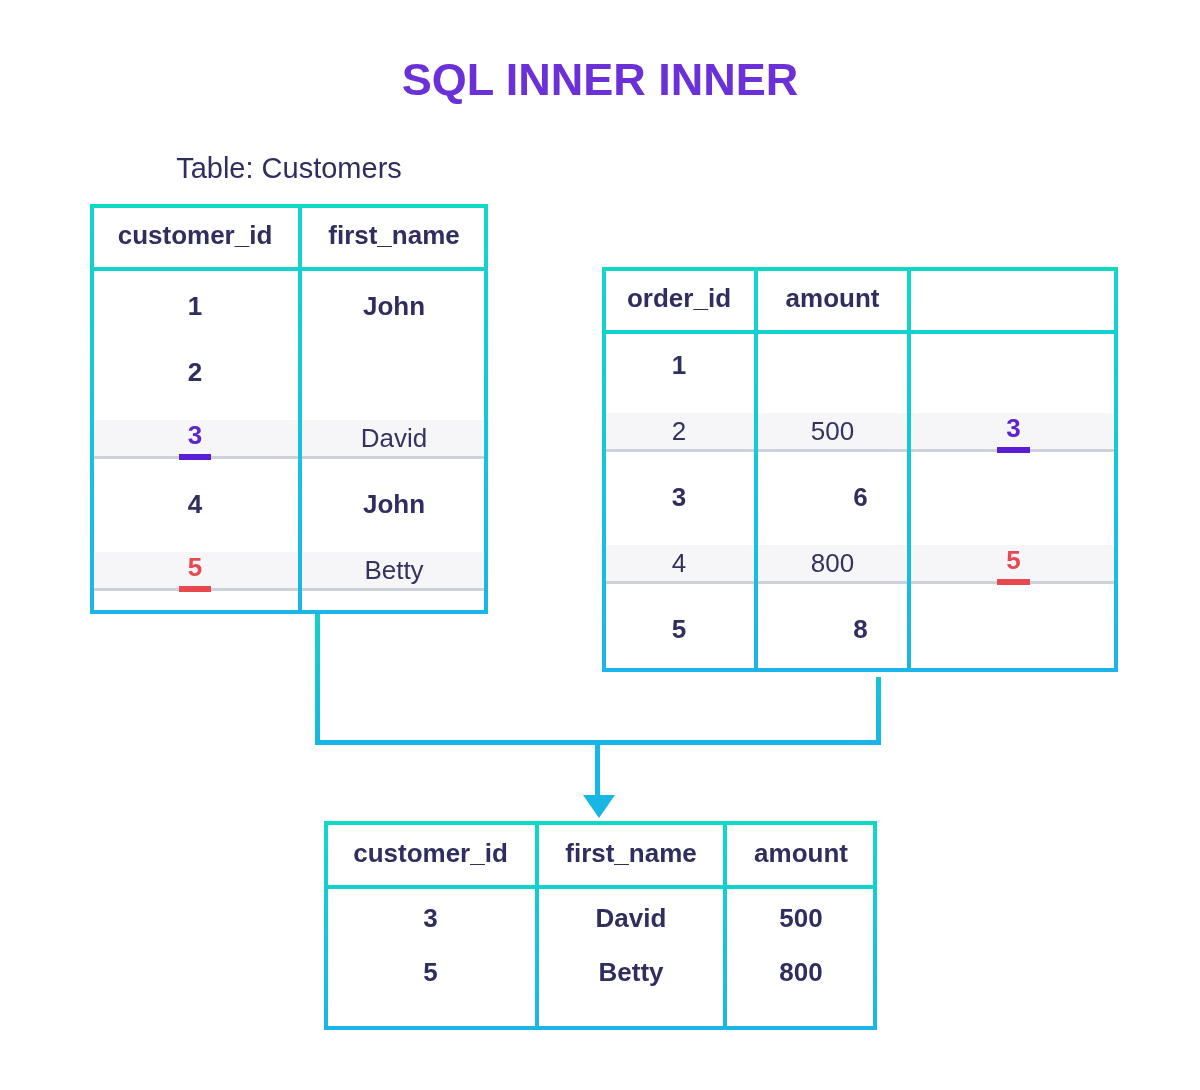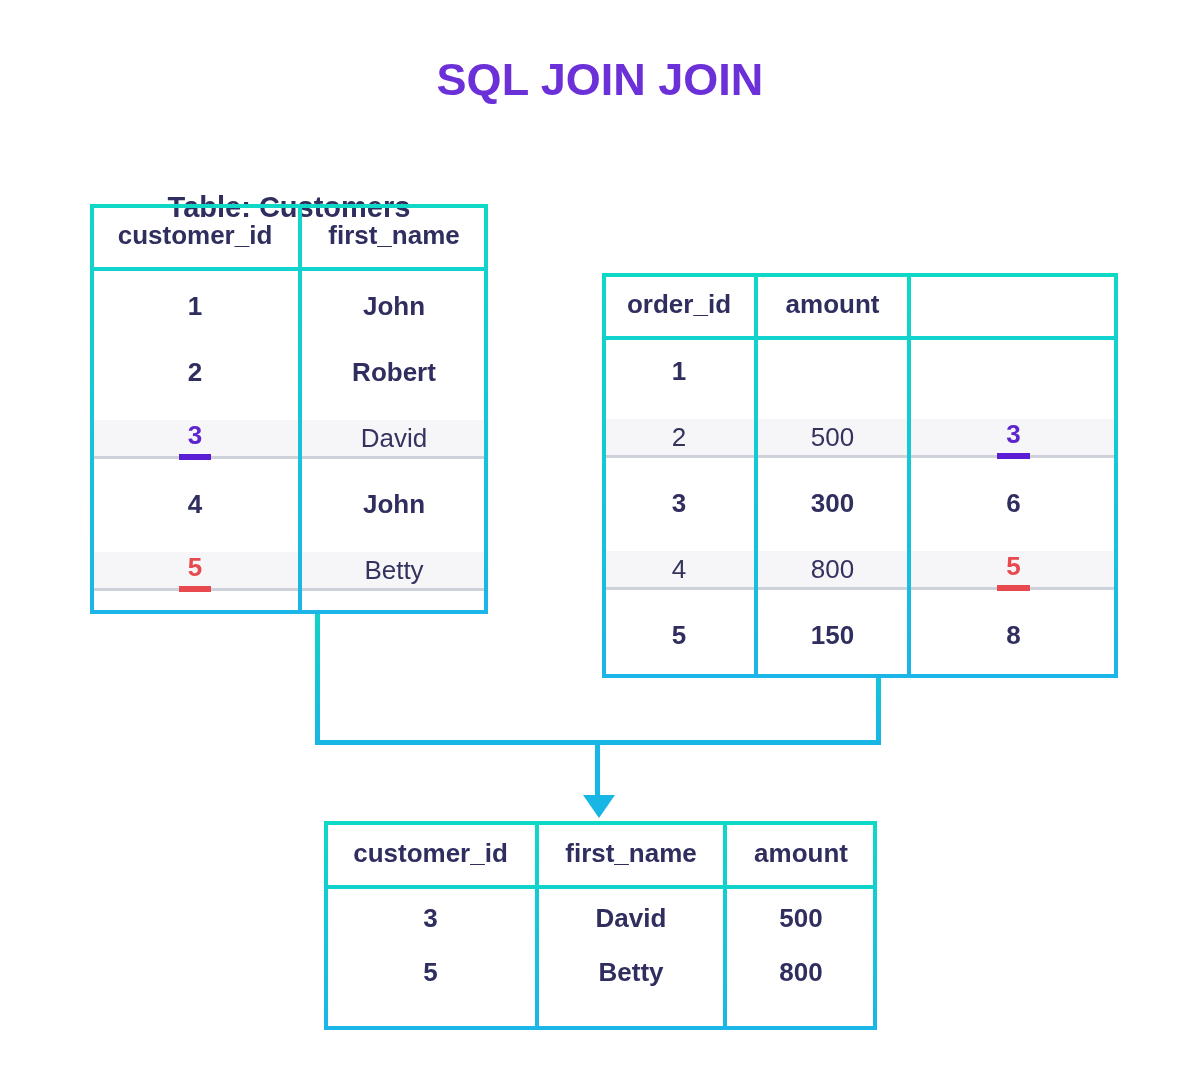--- a/index.html
+++ b/index.html
@@ -6,21 +6,21 @@
   .canvas{
     position:relative;width:1200px;height:1090px;background:#ffffff;overflow:hidden;
     font-family:"Liberation Sans","DejaVu Sans",sans-serif;
     -webkit-font-smoothing:antialiased;
   }
   .title{
     position:absolute;left:0;right:0;top:56px;text-align:center;
     font-size:45px;line-height:48px;font-weight:bold;color:#6c30d9;letter-spacing:0px;
   }
   .tlabel{
-    position:absolute;text-align:center;font-size:29px;font-weight:bold;color:#2f2e5f;margin-top:39px;
+    position:absolute;text-align:center;font-size:29px;font-weight:normal;color:#2f2e5f;
   }
   .lbl-customers{left:90px;width:398px;top:152px;}
   .lbl-orders{left:602px;width:516px;top:220px;}
 
   .tbl{position:absolute;}
   .frame{
     position:absolute;inset:0;z-index:3;pointer-events:none;
     border:4px solid #15c9d6;
     border-image:linear-gradient(180deg,#0fd8c6,#1bb5e7) 1;
   }
@@ -49,21 +49,21 @@
   
   .tbl-customers{left:90px;top:204px;width:398px;height:410px;}
   .tbl-customers .vline{left:208px;}
   .tbl-customers .hsep{top:63px;}
   .tbl-customers .row{height:66px;}
   .tbl-customers .row.header{top:0;height:63px;}
   .tbl-customers .c1{width:210px;}
   .tbl-customers .c2{width:188px;}
 
   
-  .tbl-orders{left:602px;top:273px;width:516px;height:405px;}
+  .tbl-orders{left:602px;top:267px;width:516px;height:405px;}
   .tbl-orders .v1{left:152px;}
   .tbl-orders .v2{left:305px;}
   .tbl-orders .hsep{top:63px;}
   .tbl-orders .row{height:66px;}
   .tbl-orders .row.header{top:0;height:63px;}
   .tbl-orders .c1{width:154px;}
   .tbl-orders .c2{width:153px;}
   .tbl-orders .c3{width:209px;}
 
   
@@ -87,41 +87,40 @@
     position:absolute;left:583px;top:795px;width:0;height:0;background:none;
     border-left:16px solid transparent;border-right:16px solid transparent;
     border-top:23px solid #18b6e4;
   }
 </style>
 </head>
 <body>
 
 <div class="canvas">
 
-  <div class="title">SQL JOIN JOIN</div>
+  <div class="title">SQL INNER INNER</div>
 
   <div class="tlabel lbl-customers">Table: Customers</div>
   <div class="tbl tbl-customers">
     <div class="band" style="top:216px;"></div>
     <div class="band" style="top:348px;"></div>
     <div class="vline"></div>
     <div class="hsep"></div>
     <div class="frame"></div>
 
     <div class="row header">
       <div class="cell c1">customer_id</div>
       <div class="cell c2">first_name</div>
     </div>
     <div class="row" style="top:69px;">
       <div class="cell c1">1</div>
       <div class="cell c2">John</div>
     </div>
     <div class="row" style="top:135px;">
       <div class="cell c1">2</div>
-      <div class="cell c2">Robert</div>
     </div>
     <div class="row soft" style="top:201px;">
       <div class="cell c1">
           <span class="key purple">3</span>
         </div>
       <div class="cell c2">David</div>
     </div>
     <div class="row" style="top:267px;">
       <div class="cell c1">4</div>
       <div class="cell c2">John</div>
@@ -151,33 +150,31 @@
     </div>
     <div class="row soft" style="top:131px;">
       <div class="cell c1">2</div>
       <div class="cell c2">500</div>
       <div class="cell c3">
           <span class="key purple">3</span>
         </div>
     </div>
     <div class="row" style="top:197px;">
       <div class="cell c1">3</div>
-      <div class="cell c2">300</div>
       <div class="cell c3">6</div>
     </div>
     <div class="row soft" style="top:263px;">
       <div class="cell c1">4</div>
       <div class="cell c2">800</div>
       <div class="cell c3">
           <span class="key red">5</span>
         </div>
     </div>
     <div class="row" style="top:329px;">
       <div class="cell c1">5</div>
-      <div class="cell c2">150</div>
       <div class="cell c3">8</div>
     </div>
   </div>
 
   <div class="conn conn-v1"></div>
   <div class="conn conn-v2"></div>
   <div class="conn conn-h"></div>
   <div class="conn arrow-shaft"></div>
   <div class="arrow-head"></div>
 

